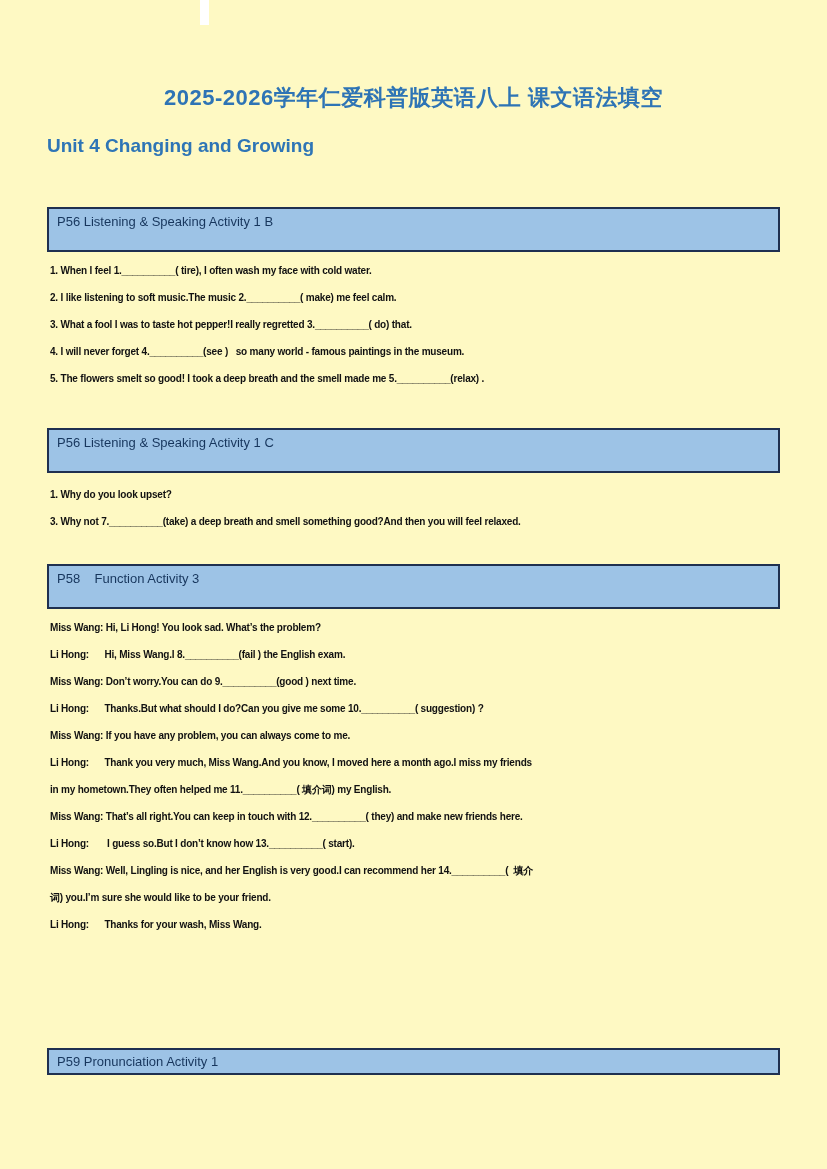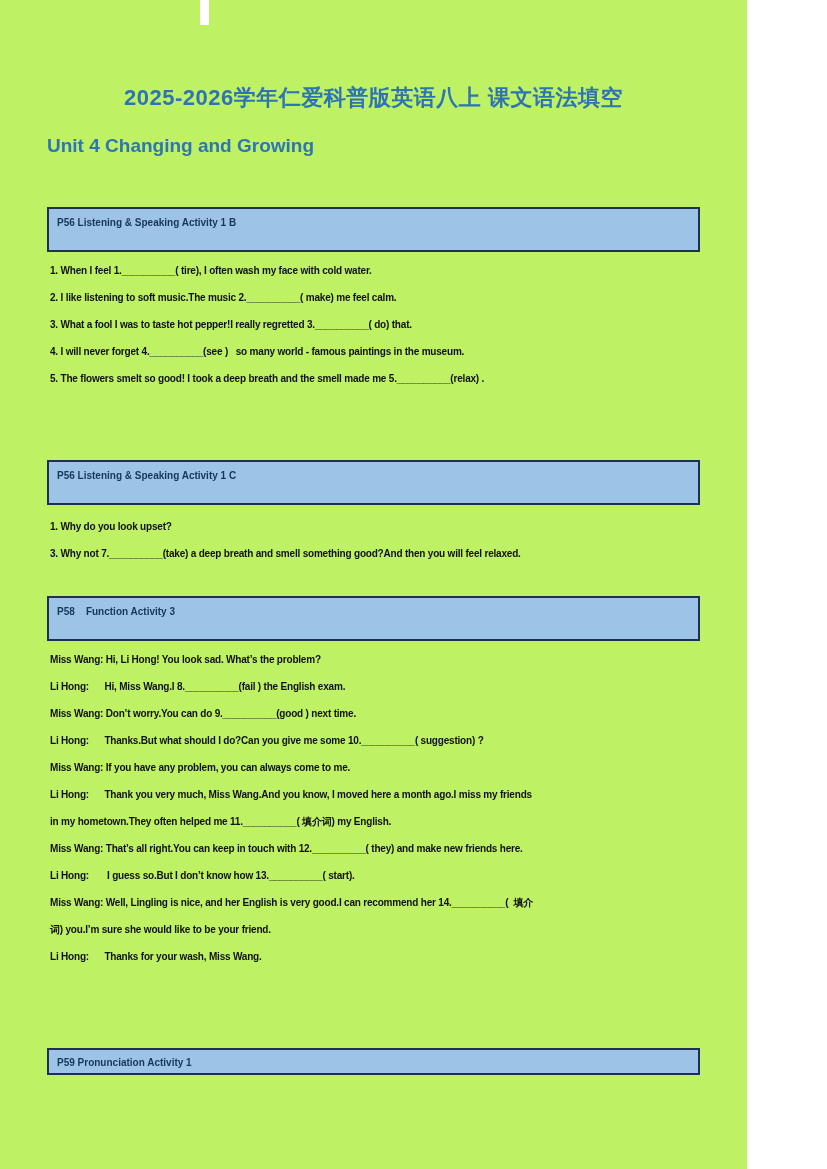--- a/index.html
+++ b/index.html
@@ -1,29 +1,29 @@
 <!DOCTYPE html>
 <html style="--title-blue: #2E74B5; --subtitle-blue: #2E75B6; --bar-fill: #9DC3E6; --bar-border: #1F3050; --bar-text: #17365D;"><head>
 <meta charset="utf-8">
 <style>
   html,body{margin:0;padding:0;}
   body{width:827px;height:1169px;background:#ffffff;}
-  .page{position:relative;width:747px;height:1169px;background:#bef264;overflow:hidden;
+  .page{position:relative;width:827px;height:1169px;background:#fef9c3;overflow:hidden;
         font-family:"Liberation Sans",sans-serif;}
   .artifact{position:absolute;left:200px;top:0;width:9px;height:25px;background:#ffffff;}
   .content{position:absolute;left:47px;right:47px;top:0;padding-top:84px;}
   .title{margin:0;text-align:center;font-size:22px;line-height:28px;font-weight:bold;
          color:var(--title-blue);letter-spacing:0.5px;}
   .subtitle{margin:21px 0 0;font-size:19px;line-height:25px;font-weight:bold;
             color:var(--subtitle-blue);}
   .bar{box-sizing:border-box;height:45px;border:2px solid var(--bar-border);
        background:var(--bar-fill);padding:3px 8px 0;}
-  .bar-label{font-size:10px;font-weight:bold;color:var(--bar-text);white-space:pre;}
+  .bar-label{font-size:13px;font-weight:normal;color:var(--bar-text);white-space:pre;}
   .bar1{margin-top:49px;}
-  .bar2{margin-top:68px;}
+  .bar2{margin-top:36px;}
   .bar3{margin-top:29px;}
   .bar4{position:absolute;left:0;right:0;top:1048px;height:27px;padding-top:2px;}
   .sec1{margin-top:5px;}
   .sec2{margin-top:8px;}
   .sec3{margin-top:5px;}
   .line{margin:0;font-size:10px;font-weight:bold;line-height:27px;color:#111;
         white-space:pre;letter-spacing:-0.2px;padding-left:3px;}
 </style>
 </head>
 <body>

